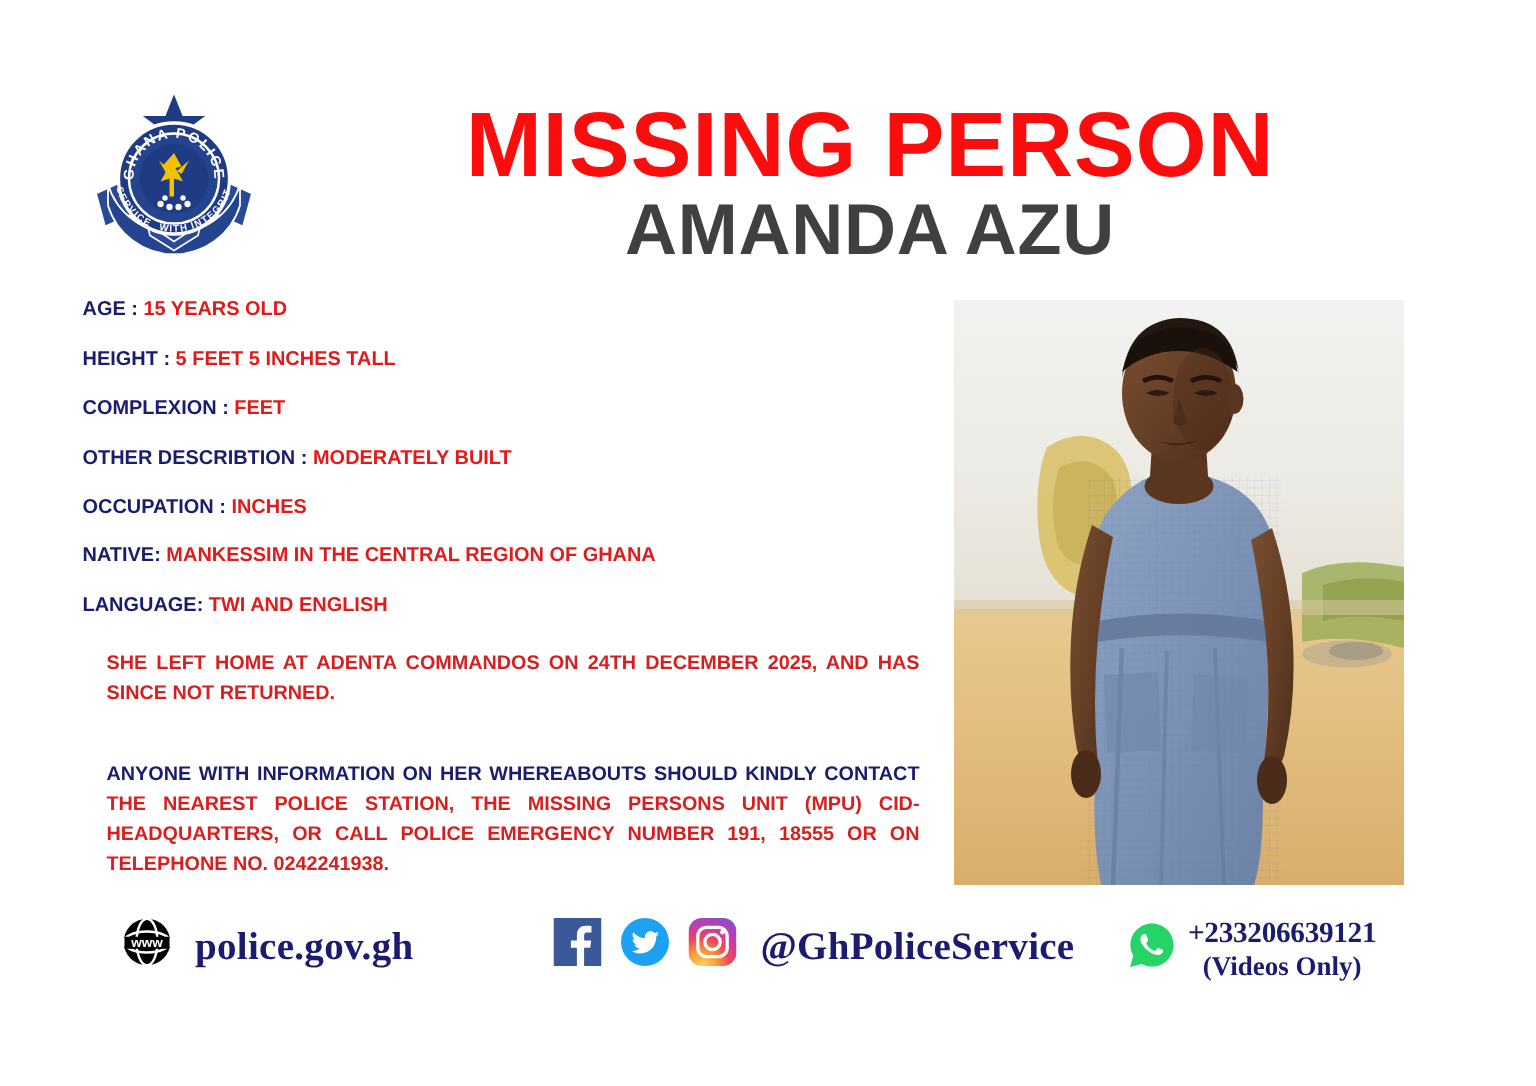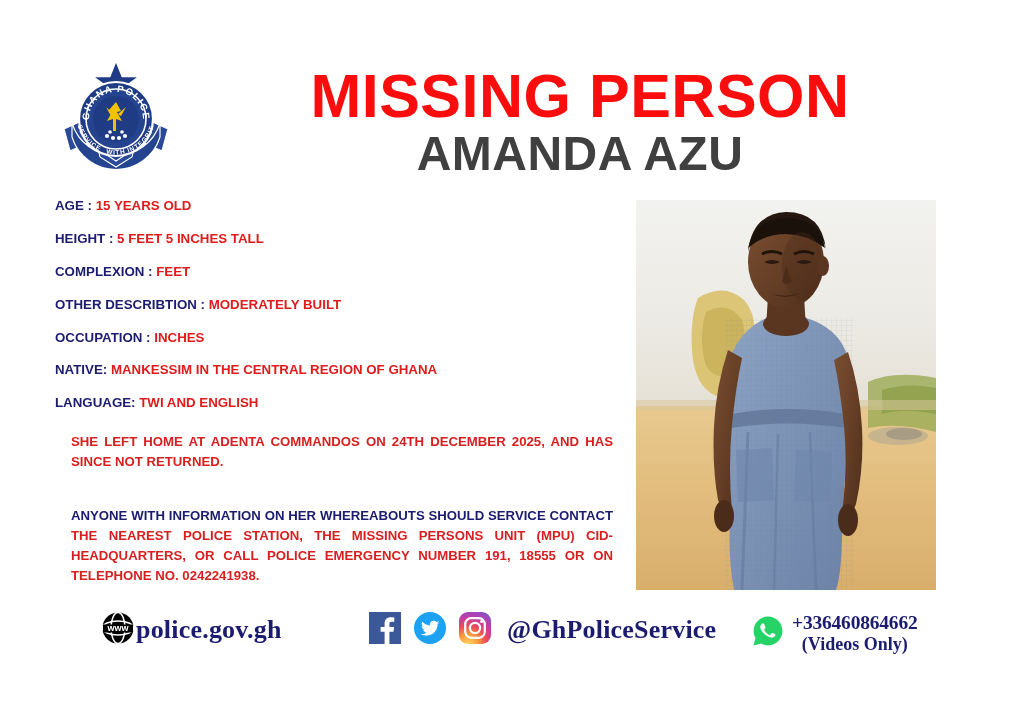--- a/index.html
+++ b/index.html
@@ -101,22 +101,22 @@
   .photo-svg { display: block; width: 100%; height: 100%; }
 
   
   .footer {
     position: absolute;
     left: 0; top: 600px;
     width: 1024px; height: 70px;
   }
   .foot-web {
     position: absolute;
-    left: 100px; top: 10px;
-    display: flex; align-items: center;  text-align: center;
+    left: 80px; top: 10px;
+    display: flex; align-items: center; gap: 14px; text-align: center;
   }
   .foot-web-text {
     font-family: "Liberation Serif", serif;
     font-size: 26px;
     font-weight: bold;
     color: #1b1b6f;
     letter-spacing: 0.2px;
   }
   .foot-social {
     position: absolute;
@@ -232,21 +232,21 @@
     </div>
     <div class="detail-row">
       <span class="detail-label">LANGUAGE:</span>
       <span class="detail-value">TWI AND ENGLISH</span>
     </div>
   </div>
 
   <div class="para txt-red" id="para-departure">SHE LEFT HOME AT ADENTA COMMANDOS ON 24TH DECEMBER 2025, AND HAS SINCE NOT RETURNED.</div>
 
   <div class="para" id="para-contact">
-    <span class="txt-navy">ANYONE WITH INFORMATION ON HER WHEREABOUTS SHOULD SERVICE CONTACT </span><span class="txt-red">THE NEAREST POLICE STATION, THE MISSING PERSONS UNIT (MPU) CID-HEADQUARTERS, OR CALL POLICE EMERGENCY NUMBER 191, 18555 OR ON TELEPHONE NO.  0242241938.</span>
+    <span class="txt-navy">ANYONE WITH INFORMATION ON HER WHEREABOUTS SHOULD KINDLY CONTACT </span><span class="txt-red">THE NEAREST POLICE STATION, THE MISSING PERSONS UNIT (MPU) CID-HEADQUARTERS, OR CALL POLICE EMERGENCY NUMBER 191, 18555 OR ON TELEPHONE NO.  0242241938.</span>
   </div>
 
   <div class="photo-frame">
     <svg class="photo-svg" viewBox="0 0 300 390" preserveAspectRatio="none" aria-hidden="true">
       <defs>
         <linearGradient id="skyG" x1="0" y1="0" x2="0" y2="1">
           <stop offset="0%" stop-color="#f2f2f0"></stop>
           <stop offset="55%" stop-color="#eceae4"></stop>
           <stop offset="100%" stop-color="#e4dfd2"></stop>
         </linearGradient>
@@ -392,19 +392,19 @@
                    c8 0 14.4-6.4 14.4-14.4S24 1.6 16 1.6z" fill="#25d366"></path>
           <path d="M23.1 19.3c-0.4-0.2-2.3-1.1-2.6-1.2-0.4-0.1-0.6-0.2-0.9 0.2-0.3 0.4-1 1.2-1.2 1.5
                    -0.2 0.2-0.4 0.3-0.8 0.1-0.4-0.2-1.7-0.6-3.2-2-1.2-1.1-2-2.4-2.2-2.8-0.2-0.4 0-0.6 0.2-0.8
                    0.2-0.2 0.4-0.4 0.6-0.7 0.2-0.2 0.2-0.4 0.4-0.7 0.1-0.2 0.1-0.5 0-0.7-0.1-0.2-0.9-2.1-1.2-2.9
                    -0.3-0.7-0.6-0.6-0.9-0.7h-0.7c-0.2 0-0.7 0.1-1 0.5-0.3 0.4-1.3 1.3-1.3 3.1 0 1.8 1.3 3.6 1.5 3.8
                    0.2 0.2 2.6 4 6.3 5.6 0.9 0.4 1.6 0.6 2.1 0.8 0.9 0.3 1.7 0.2 2.3 0.2 0.7-0.1 2.3-0.9 2.6-1.8
                    0.3-0.9 0.3-1.7 0.2-1.8-0.1-0.2-0.3-0.3-0.7-0.5z" fill="#ffffff"></path>
         </svg>
       </span>
       <span class="foot-wa-lines">
-        <span class="foot-wa-num" style="display:block">+336460864662</span>
+        <span class="foot-wa-num" style="display:block">+233206639121</span>
         <span class="foot-wa-note" style="display:block">(Videos Only)</span>
       </span>
     </div>
   </div>
 
 </div>
 
 </body></html>

